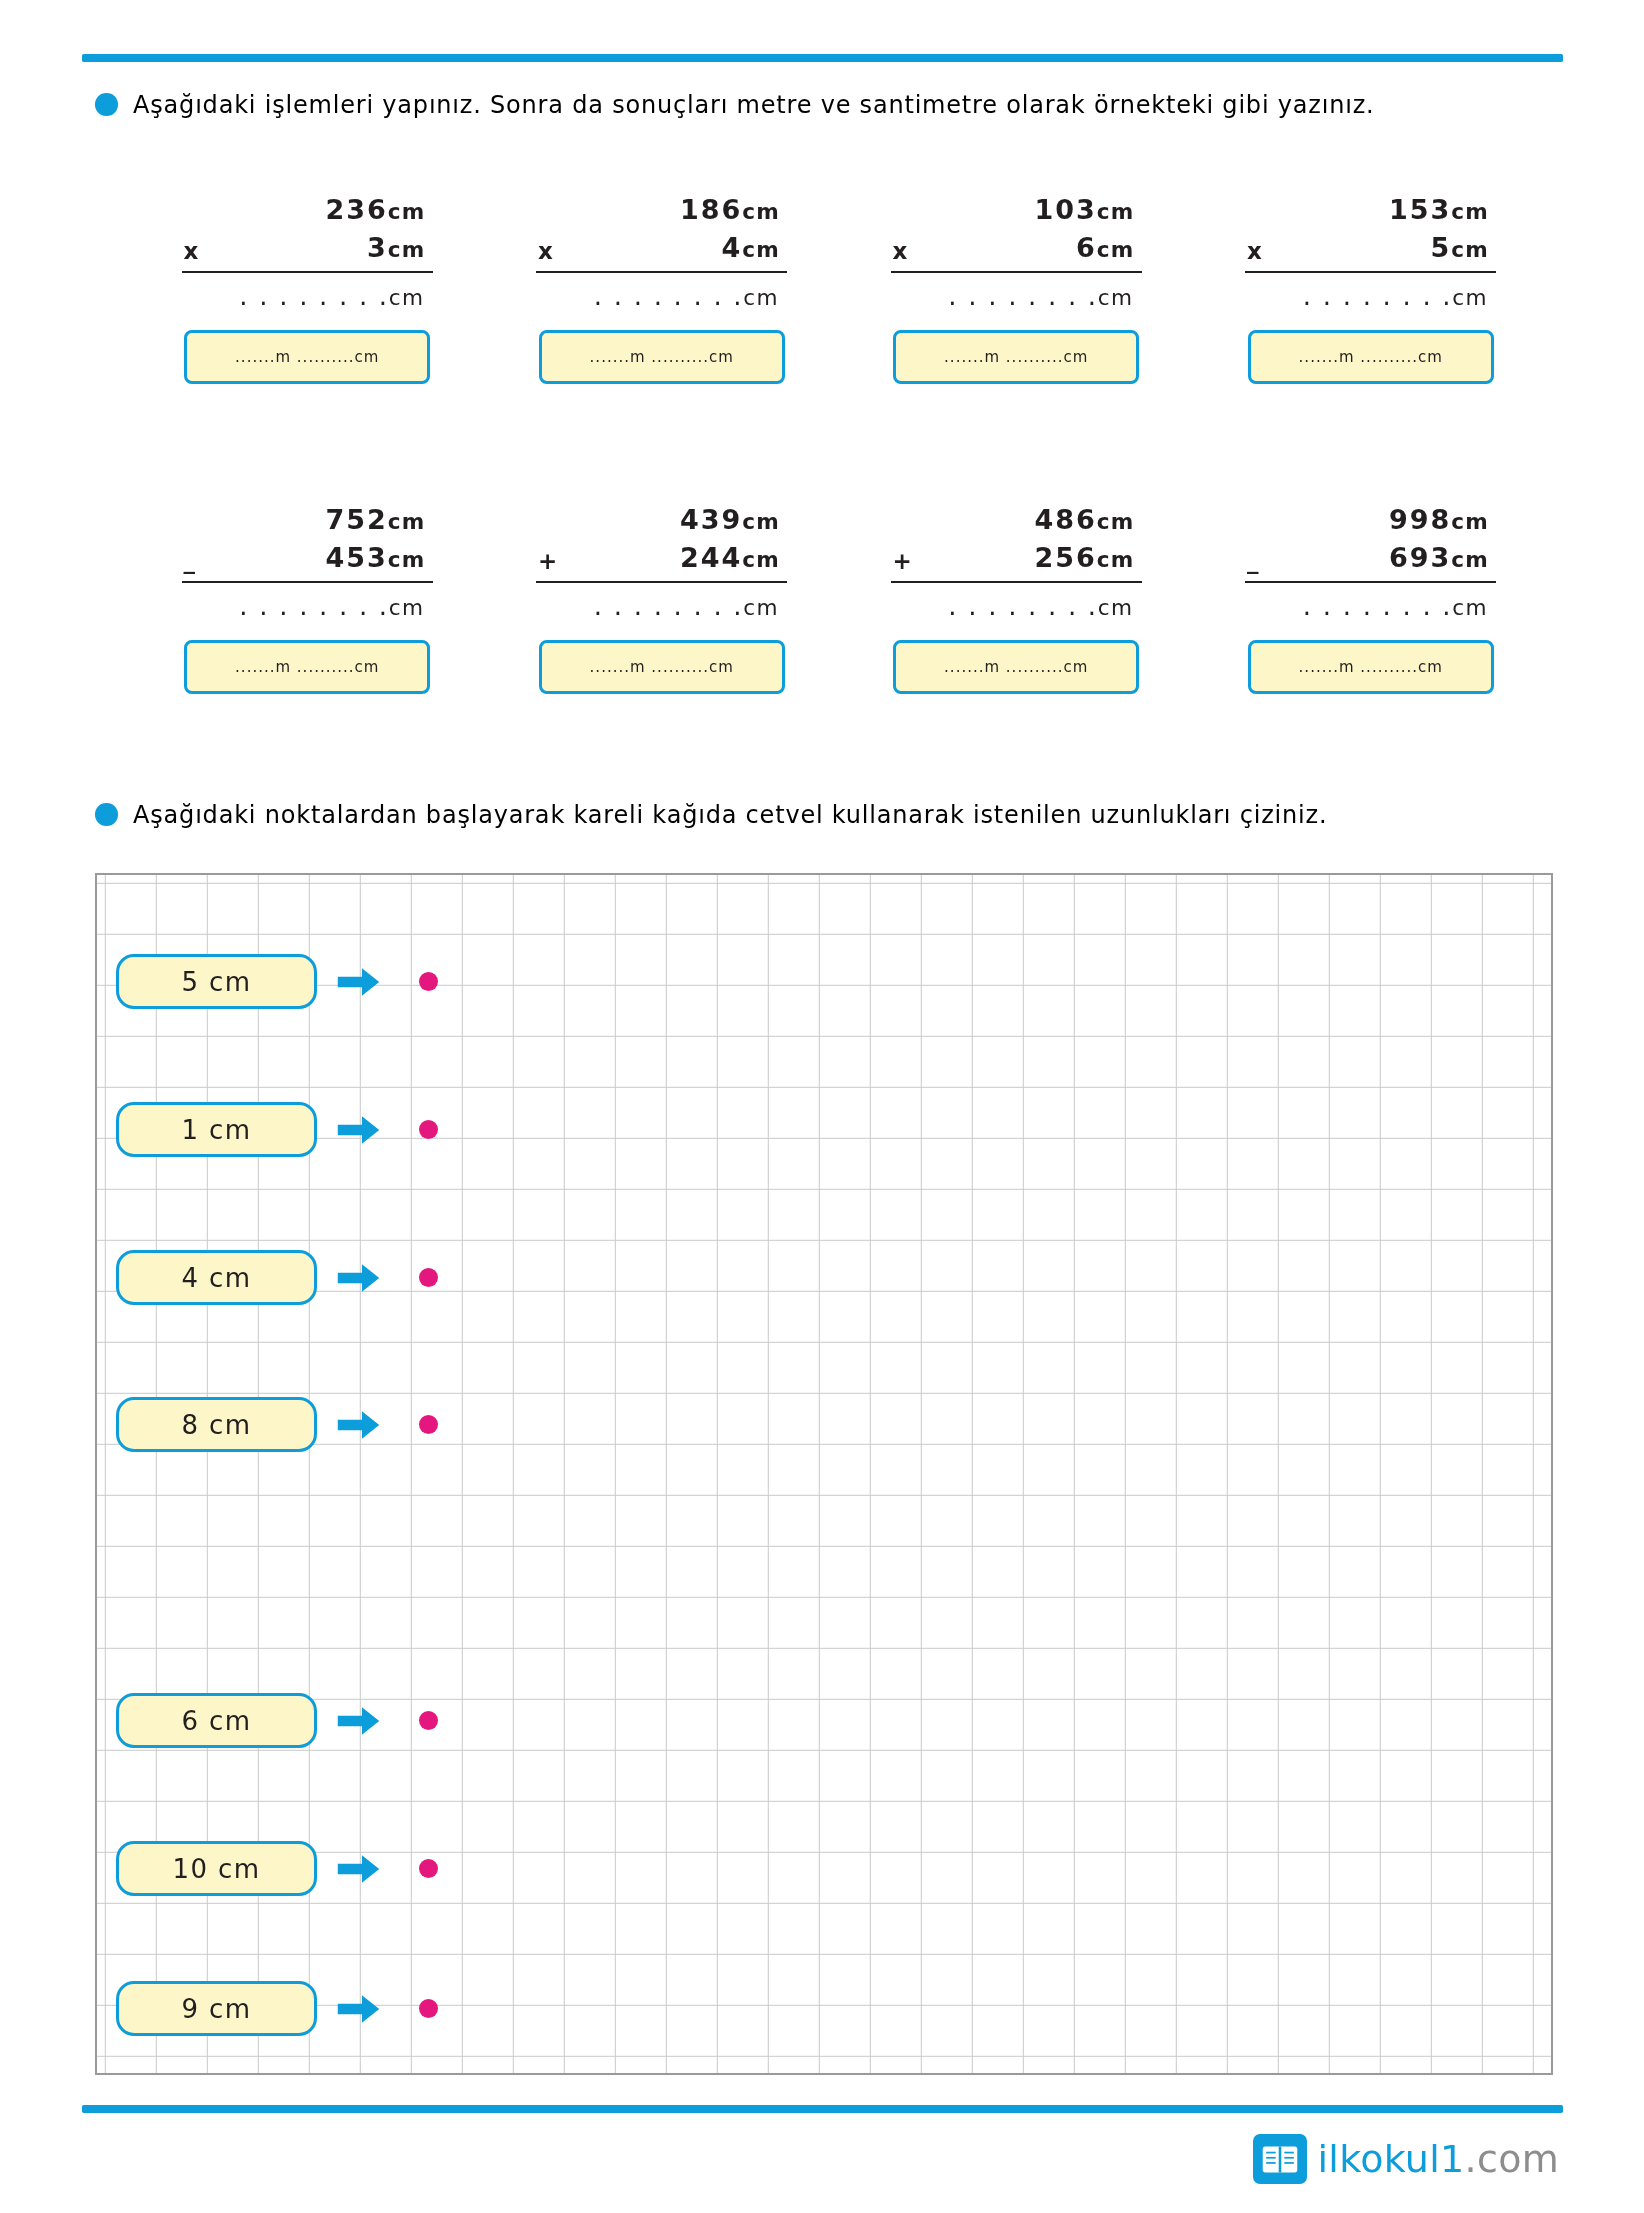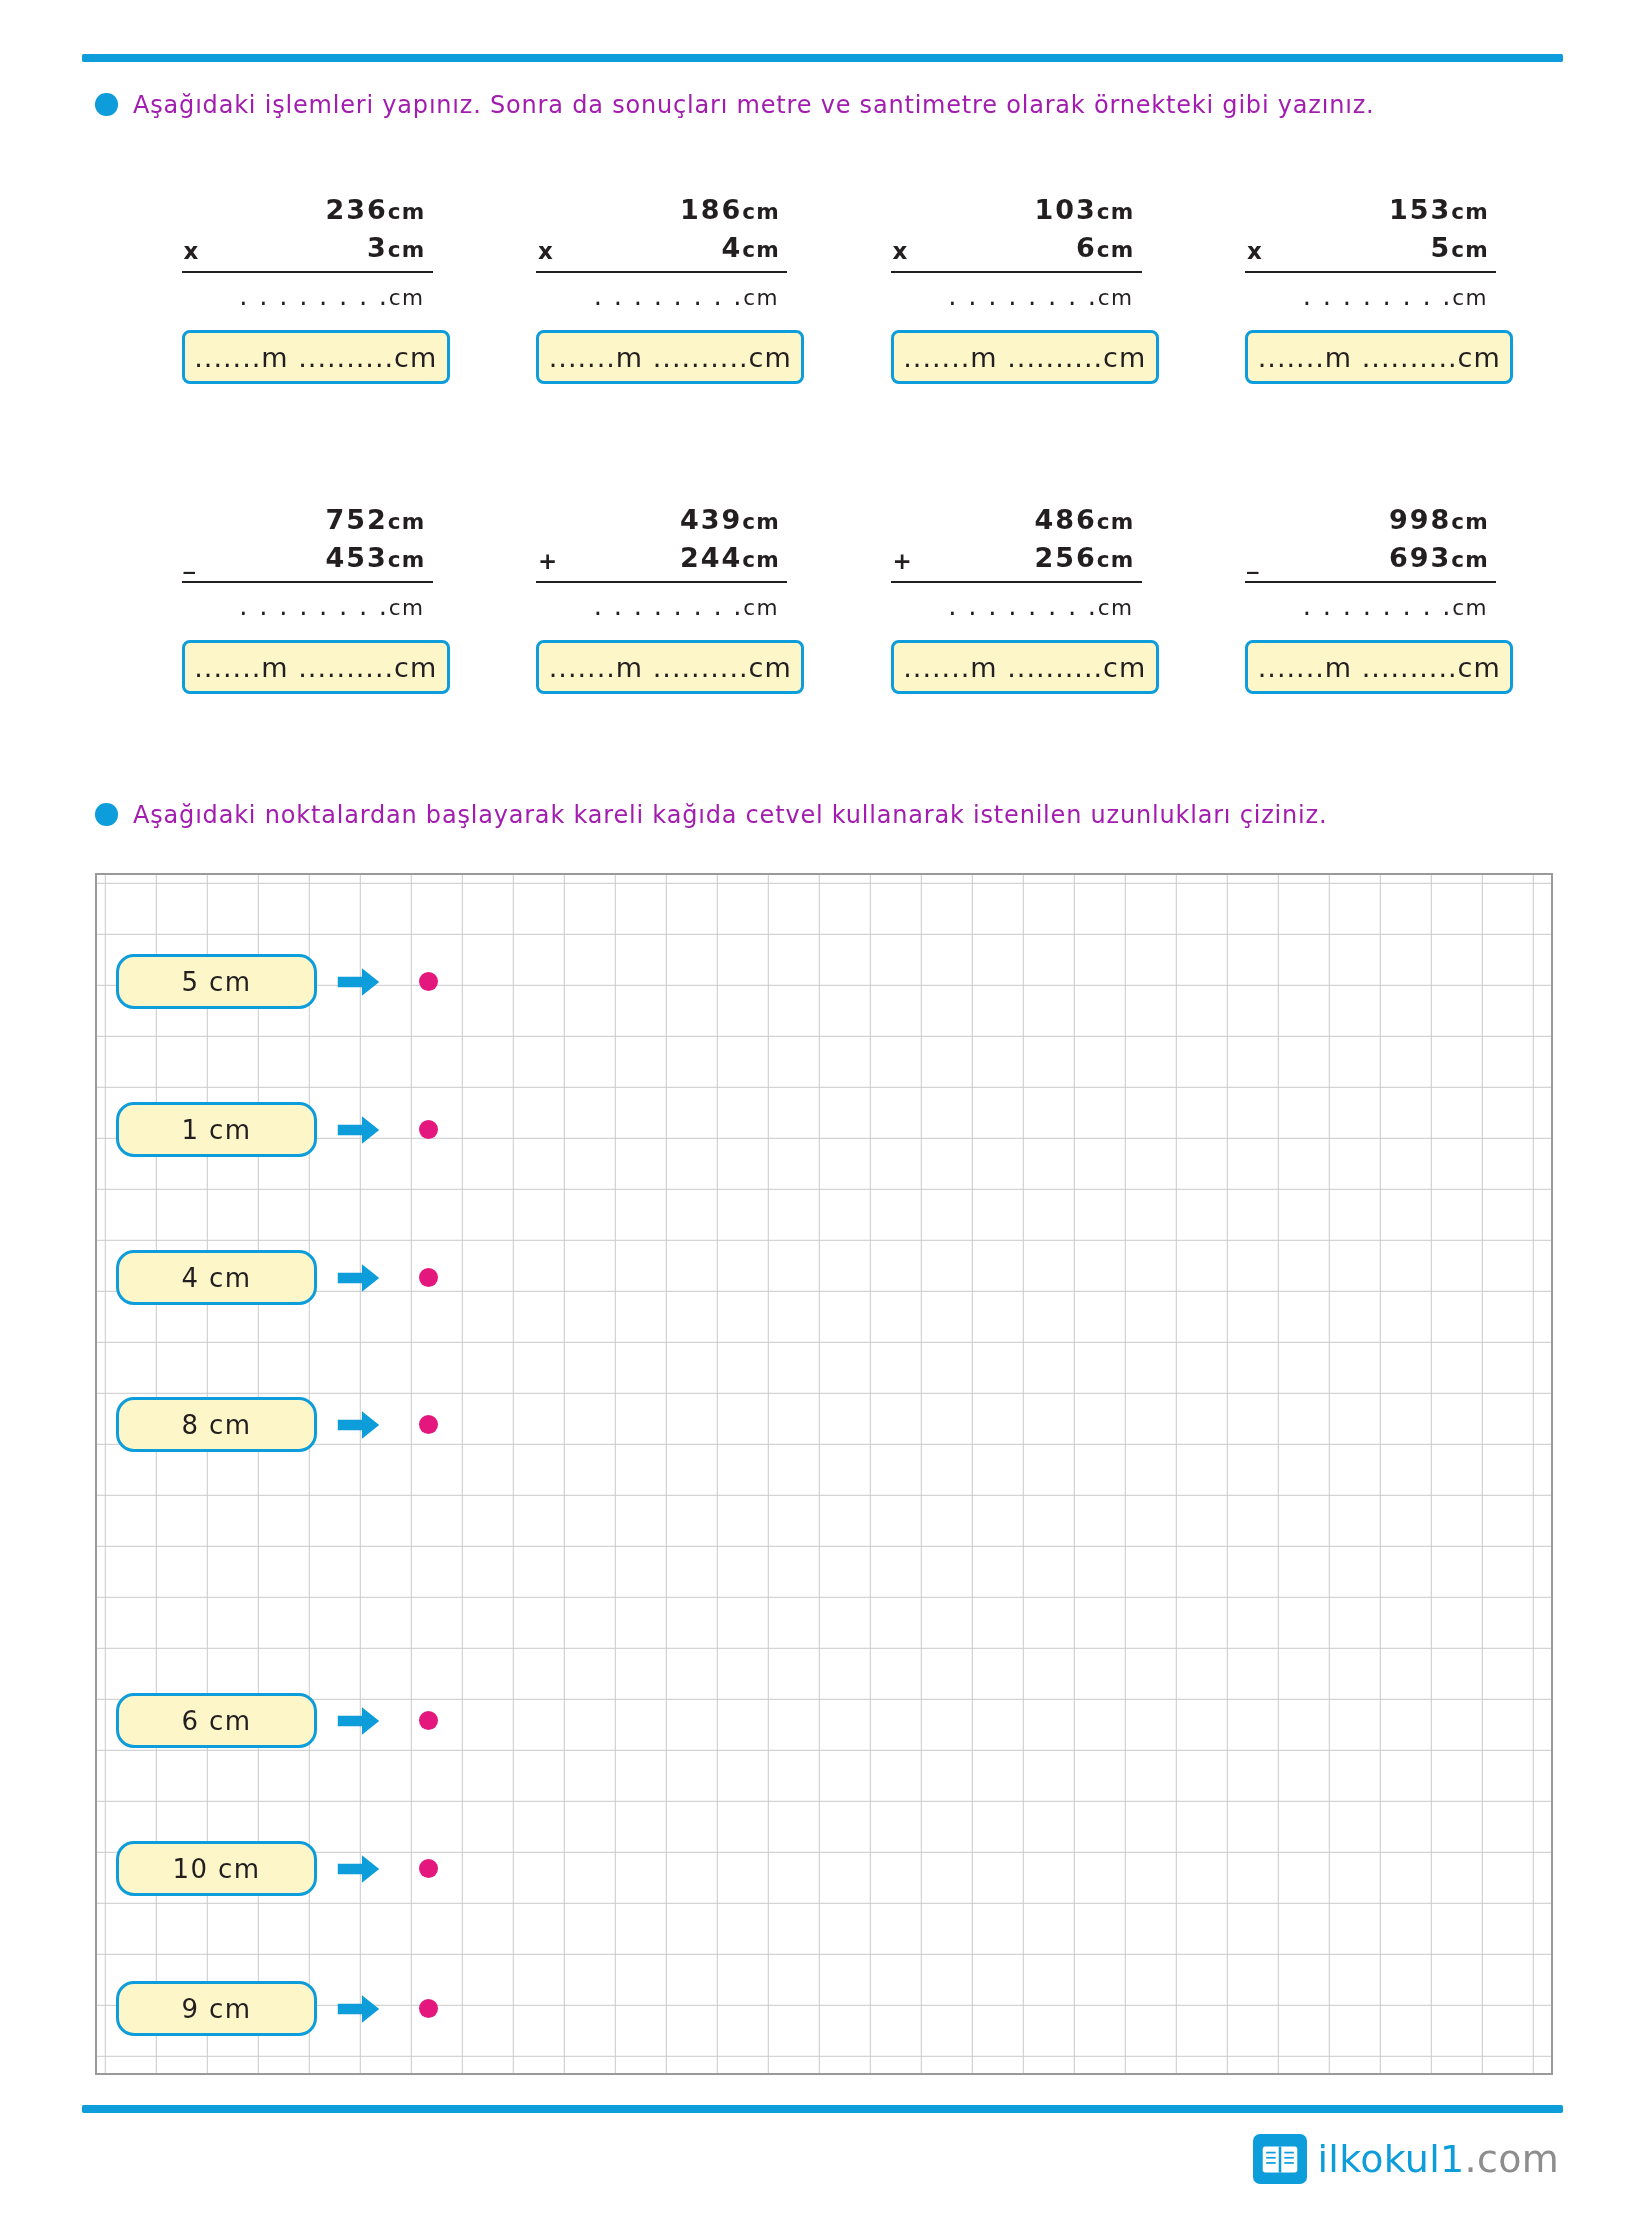--- a/index.html
+++ b/index.html
@@ -49,21 +49,21 @@
     width: 22.5px; height: 22.5px;
     border-radius: 50%;
     background: #0d9ddb;
     flex: 0 0 auto;
     margin-top: 7px;
   }
   .instr-text {
     font-size: 24px;
     line-height: 1.62;
     letter-spacing: 0.8px;
-    color: #a21caf;
+    color: #000000;
     font-family: "DejaVu Sans", sans-serif;
     max-width: 1453px;
   }
 
   #instr1 { left: 95px; top: 86px; width: 1470px; }
   #instr2 { left: 95px; top: 796px; width: 1505px; }
 
   
   .ops {
     position: absolute;
@@ -118,29 +118,29 @@
     letter-spacing: 1.7px;
     padding-right: 8.6px;
     padding-top: 8.6px;
     color: #231f20;
     white-space: nowrap;
   }
   .op-dots .unit { font-size: 21.6px; letter-spacing: 1.2px; }
 
   .answer-box {
     margin: 19px auto 16px;
-    width: 268px;
+    width: 246px;
     height: 54px;
     background: #fcf6c8;
     border: 3px solid #0d9ddb;
     border-radius: 7.8px;
     display: flex;
     align-items: center;
     justify-content: center;
-    font-size: 27px;
+    font-size: 15px;
     letter-spacing: 1px;
     color: #231f20;
     white-space: nowrap;
   }
 
   
   .grid-wrap {
     position: absolute;
     left: 95px;
     top: 873px;

